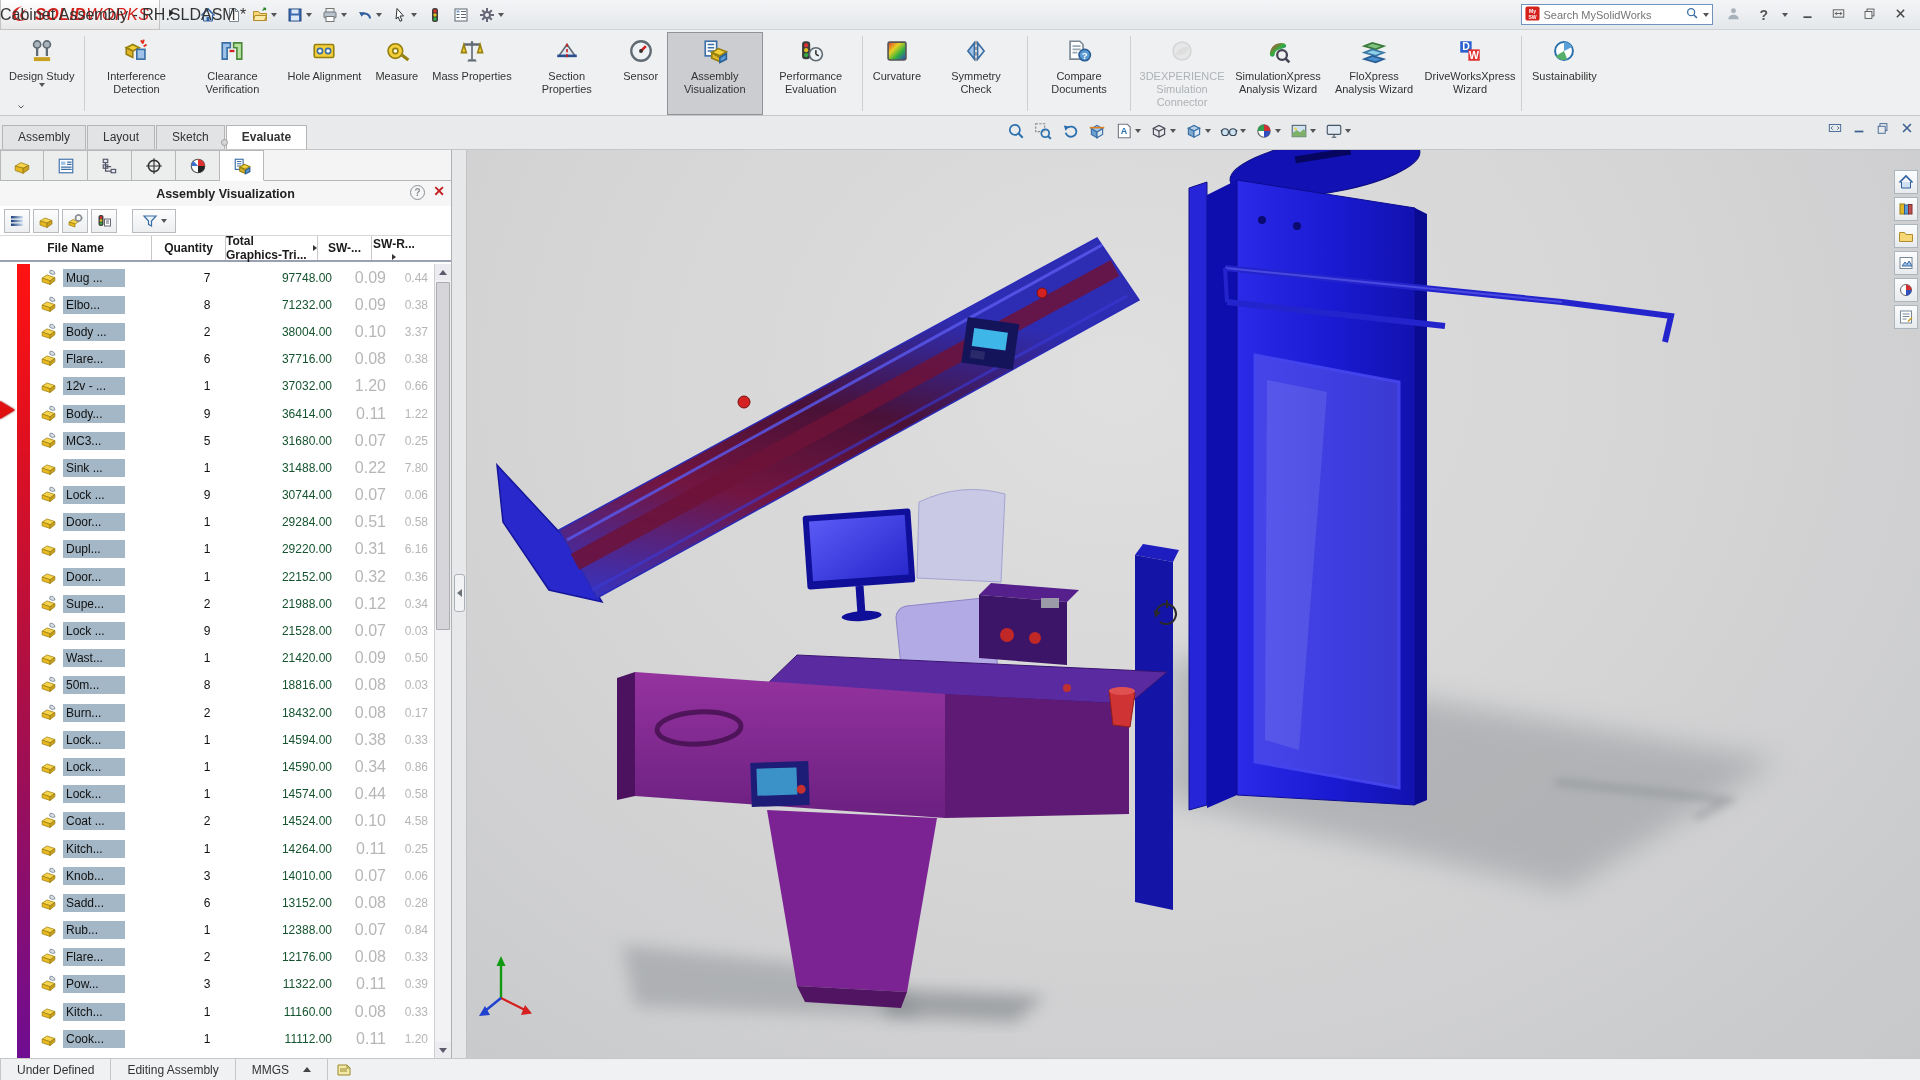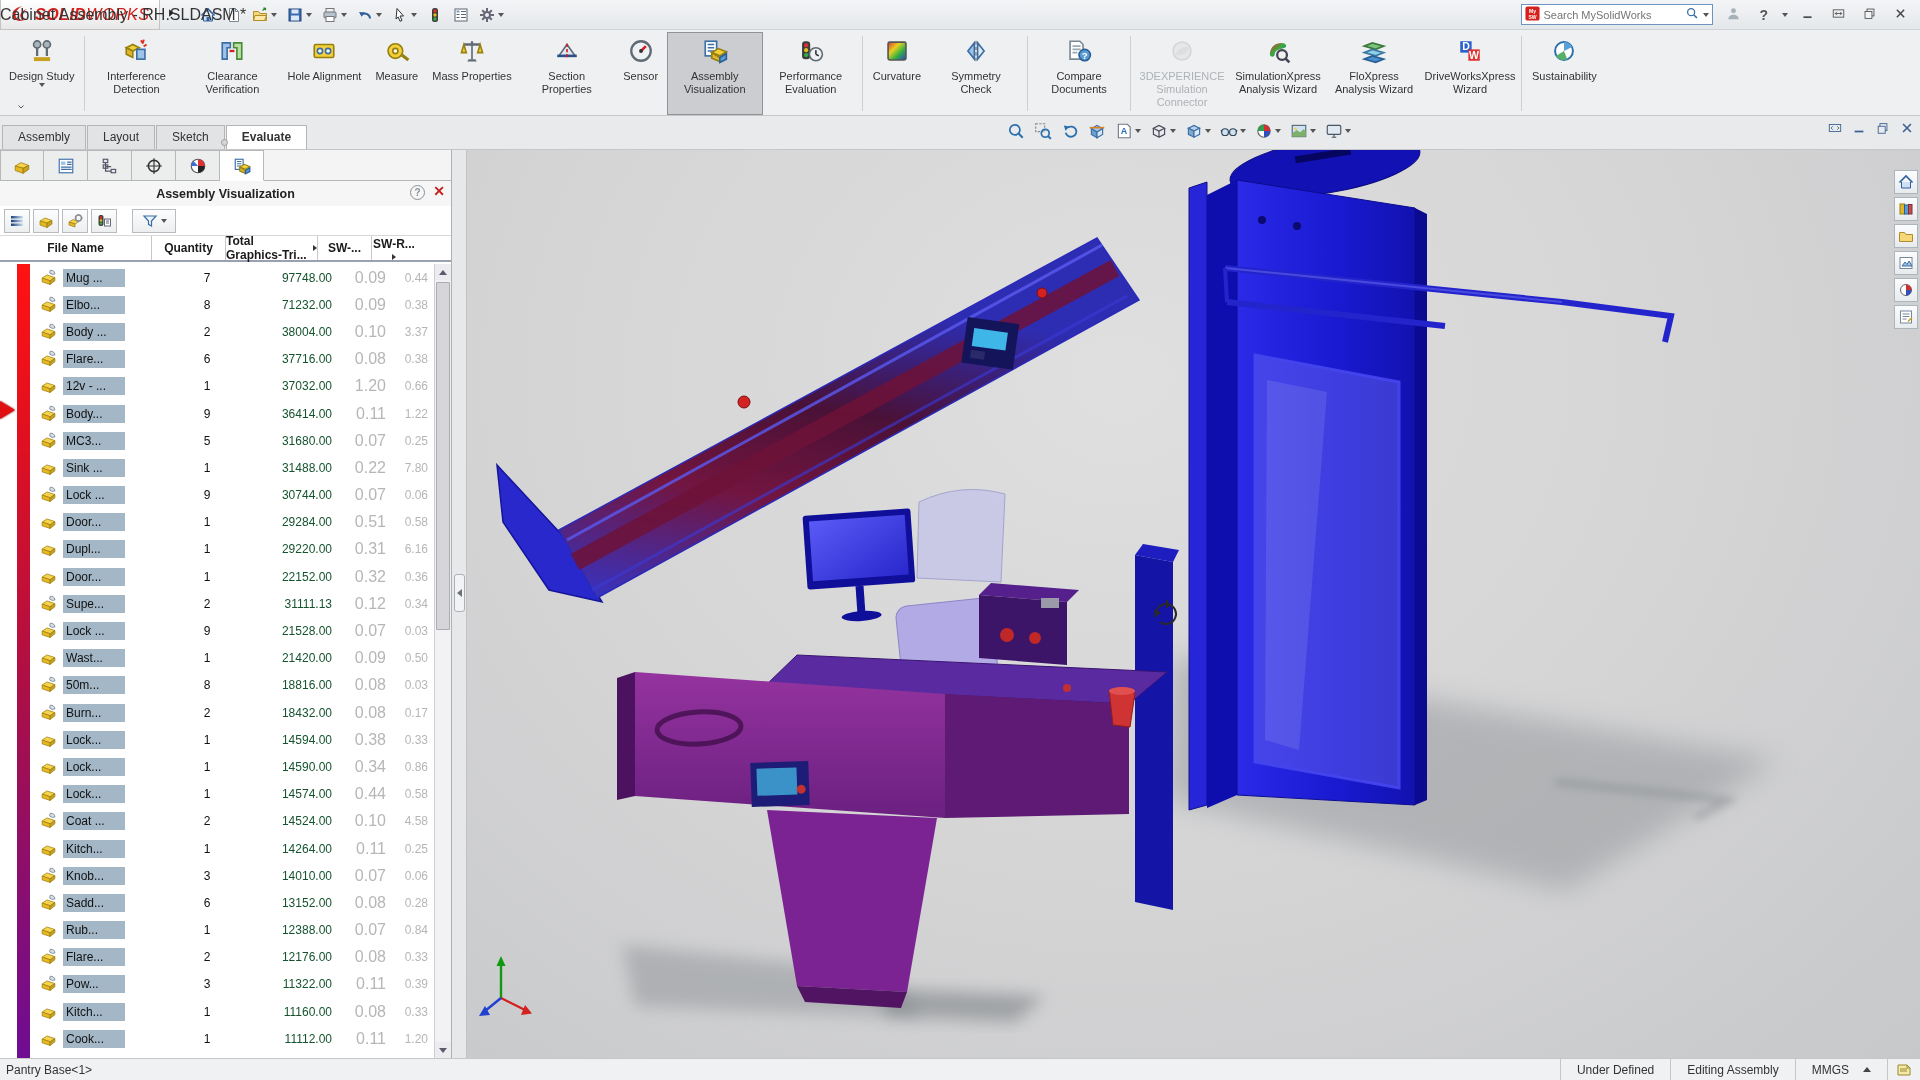--- a/index.html
+++ b/index.html
@@ -862,21 +862,21 @@
           </div>
           <div class="trow">
     <span class="cicon"><svg width="17" height="17" viewBox="0 0 16 16">
                 <path d="M2 9.5 6.5 6.5l7.5 2.5L9.5 12z" fill="#f6d34a" stroke="#9a7d10" stroke-width=".7"></path>
                 <path d="M2 9.5v3.5l7.5 2.5V12z" fill="#e8b820" stroke="#9a7d10" stroke-width=".7"></path>
                 <path d="M9.5 12 14 9v3l-4.5 3.5z" fill="#caa020" stroke="#9a7d10" stroke-width=".7"></path>
                 <path d="M9.5 2.2q4 -.4 4.6 3.4q-2.8 1.2 -5 -.8z" fill="#d8dee4" stroke="#7a8894" stroke-width=".8"></path>
               </svg></span>
     <span class="rname"><span>Supe...</span></span>
     <span class="rqty">2</span>
-    <span class="rg">31111.13</span>
+    <span class="rg">21988.00</span>
     <span class="rs1">0.12</span>
     <span class="rs2">0.34</span>
           </div>
           <div class="trow">
     <span class="cicon"><svg width="17" height="17" viewBox="0 0 16 16">
                 <path d="M2 9.5 6.5 6.5l7.5 2.5L9.5 12z" fill="#f6d34a" stroke="#9a7d10" stroke-width=".7"></path>
                 <path d="M2 9.5v3.5l7.5 2.5V12z" fill="#e8b820" stroke="#9a7d10" stroke-width=".7"></path>
                 <path d="M9.5 12 14 9v3l-4.5 3.5z" fill="#caa020" stroke="#9a7d10" stroke-width=".7"></path>
                 <path d="M9.5 2.2q4 -.4 4.6 3.4q-2.8 1.2 -5 -.8z" fill="#d8dee4" stroke="#7a8894" stroke-width=".8"></path>
               </svg></span>
@@ -1257,21 +1257,20 @@
             <rect x="2.5" y="2" width="11" height="12" fill="#fff" stroke="#789"></rect>
             <path d="M4.5 5h7M4.5 7.5h7M4.5 10h4" stroke="#789"></path>
             <path d="M10 12.5l4-4" stroke="#c8a020" stroke-width="1.6"></path>
           </svg>
         </span>
       </div>
   </div>
 </div>
 
 <div class="statusbar">
-  <span class="sb-left">Pantry Base&lt;1&gt;</span>
   <span class="sb-cell">Under Defined</span>
   <span class="sb-cell">Editing Assembly</span>
   <span class="sb-cell sb-units">
     <span>MMGS</span>
     <span class="tri-up-sm"></span>
   </span>
   <span class="sb-note">
     <svg width="16" height="16" viewBox="0 0 16 16">
         <path d="M2 3h9l3 3v7H2z" fill="#f5e9a8" stroke="#998a30"></path>
         <path d="M11 3v3h3" fill="none" stroke="#998a30"></path>

